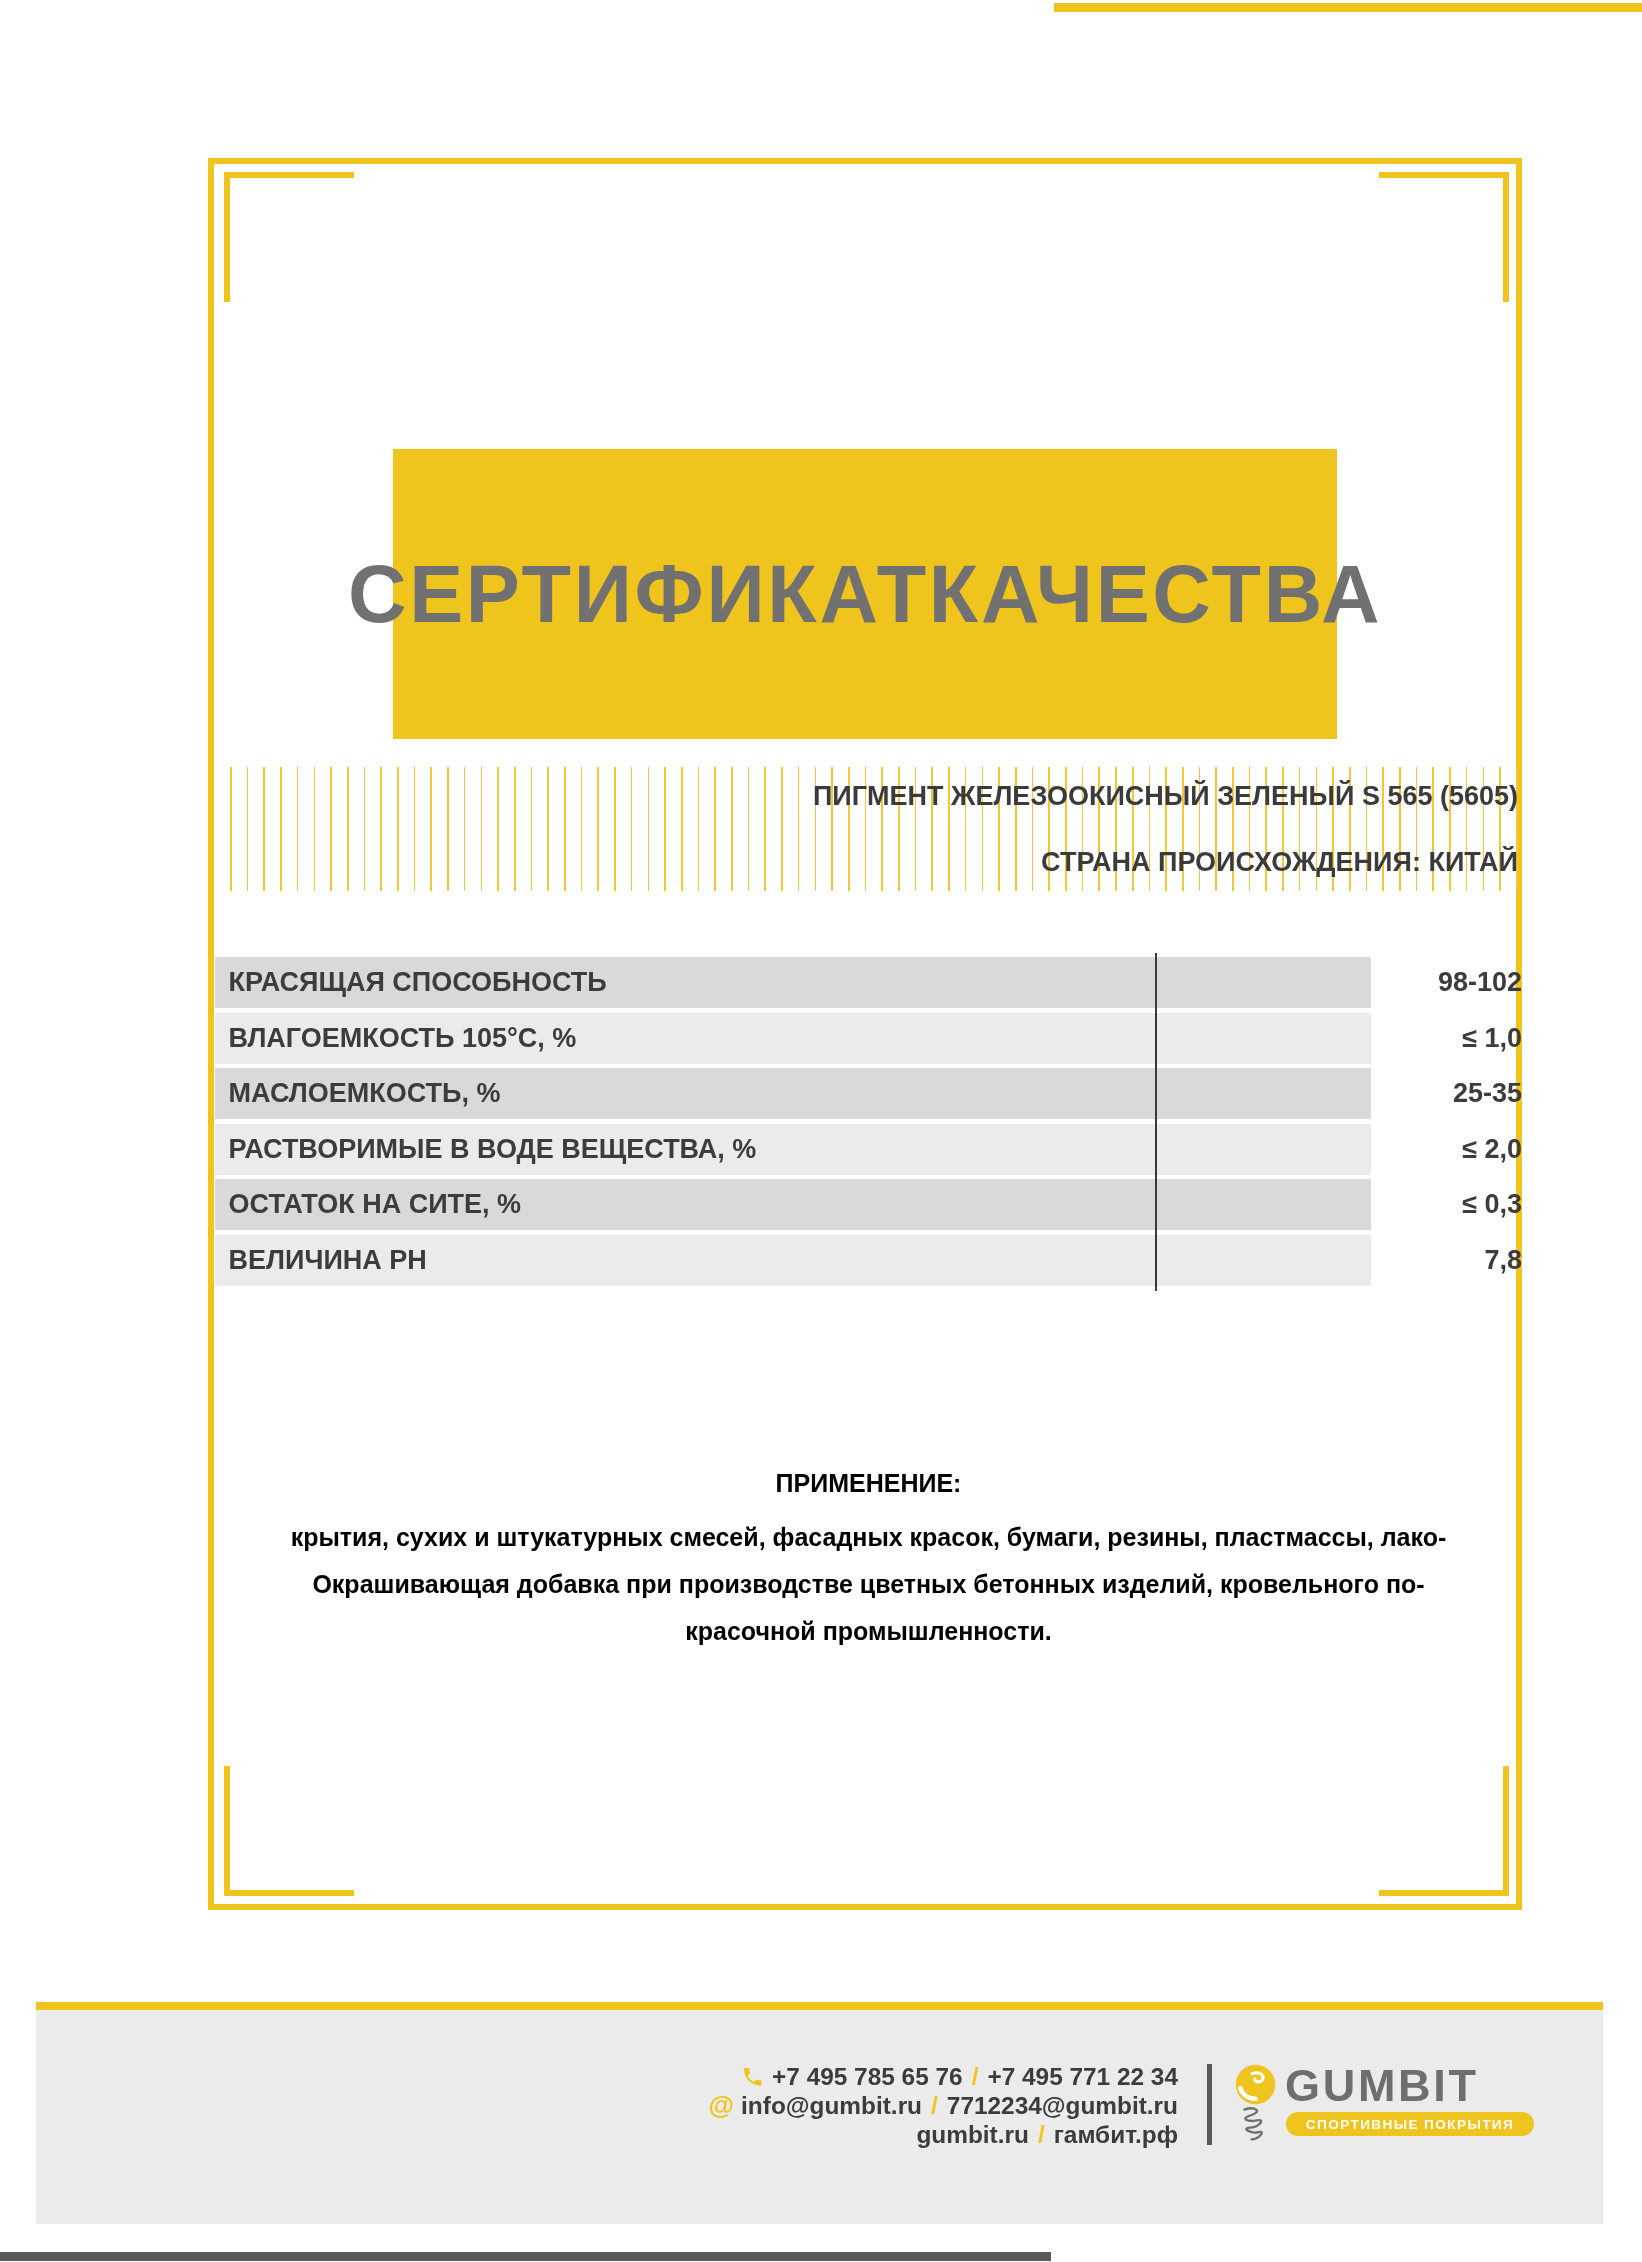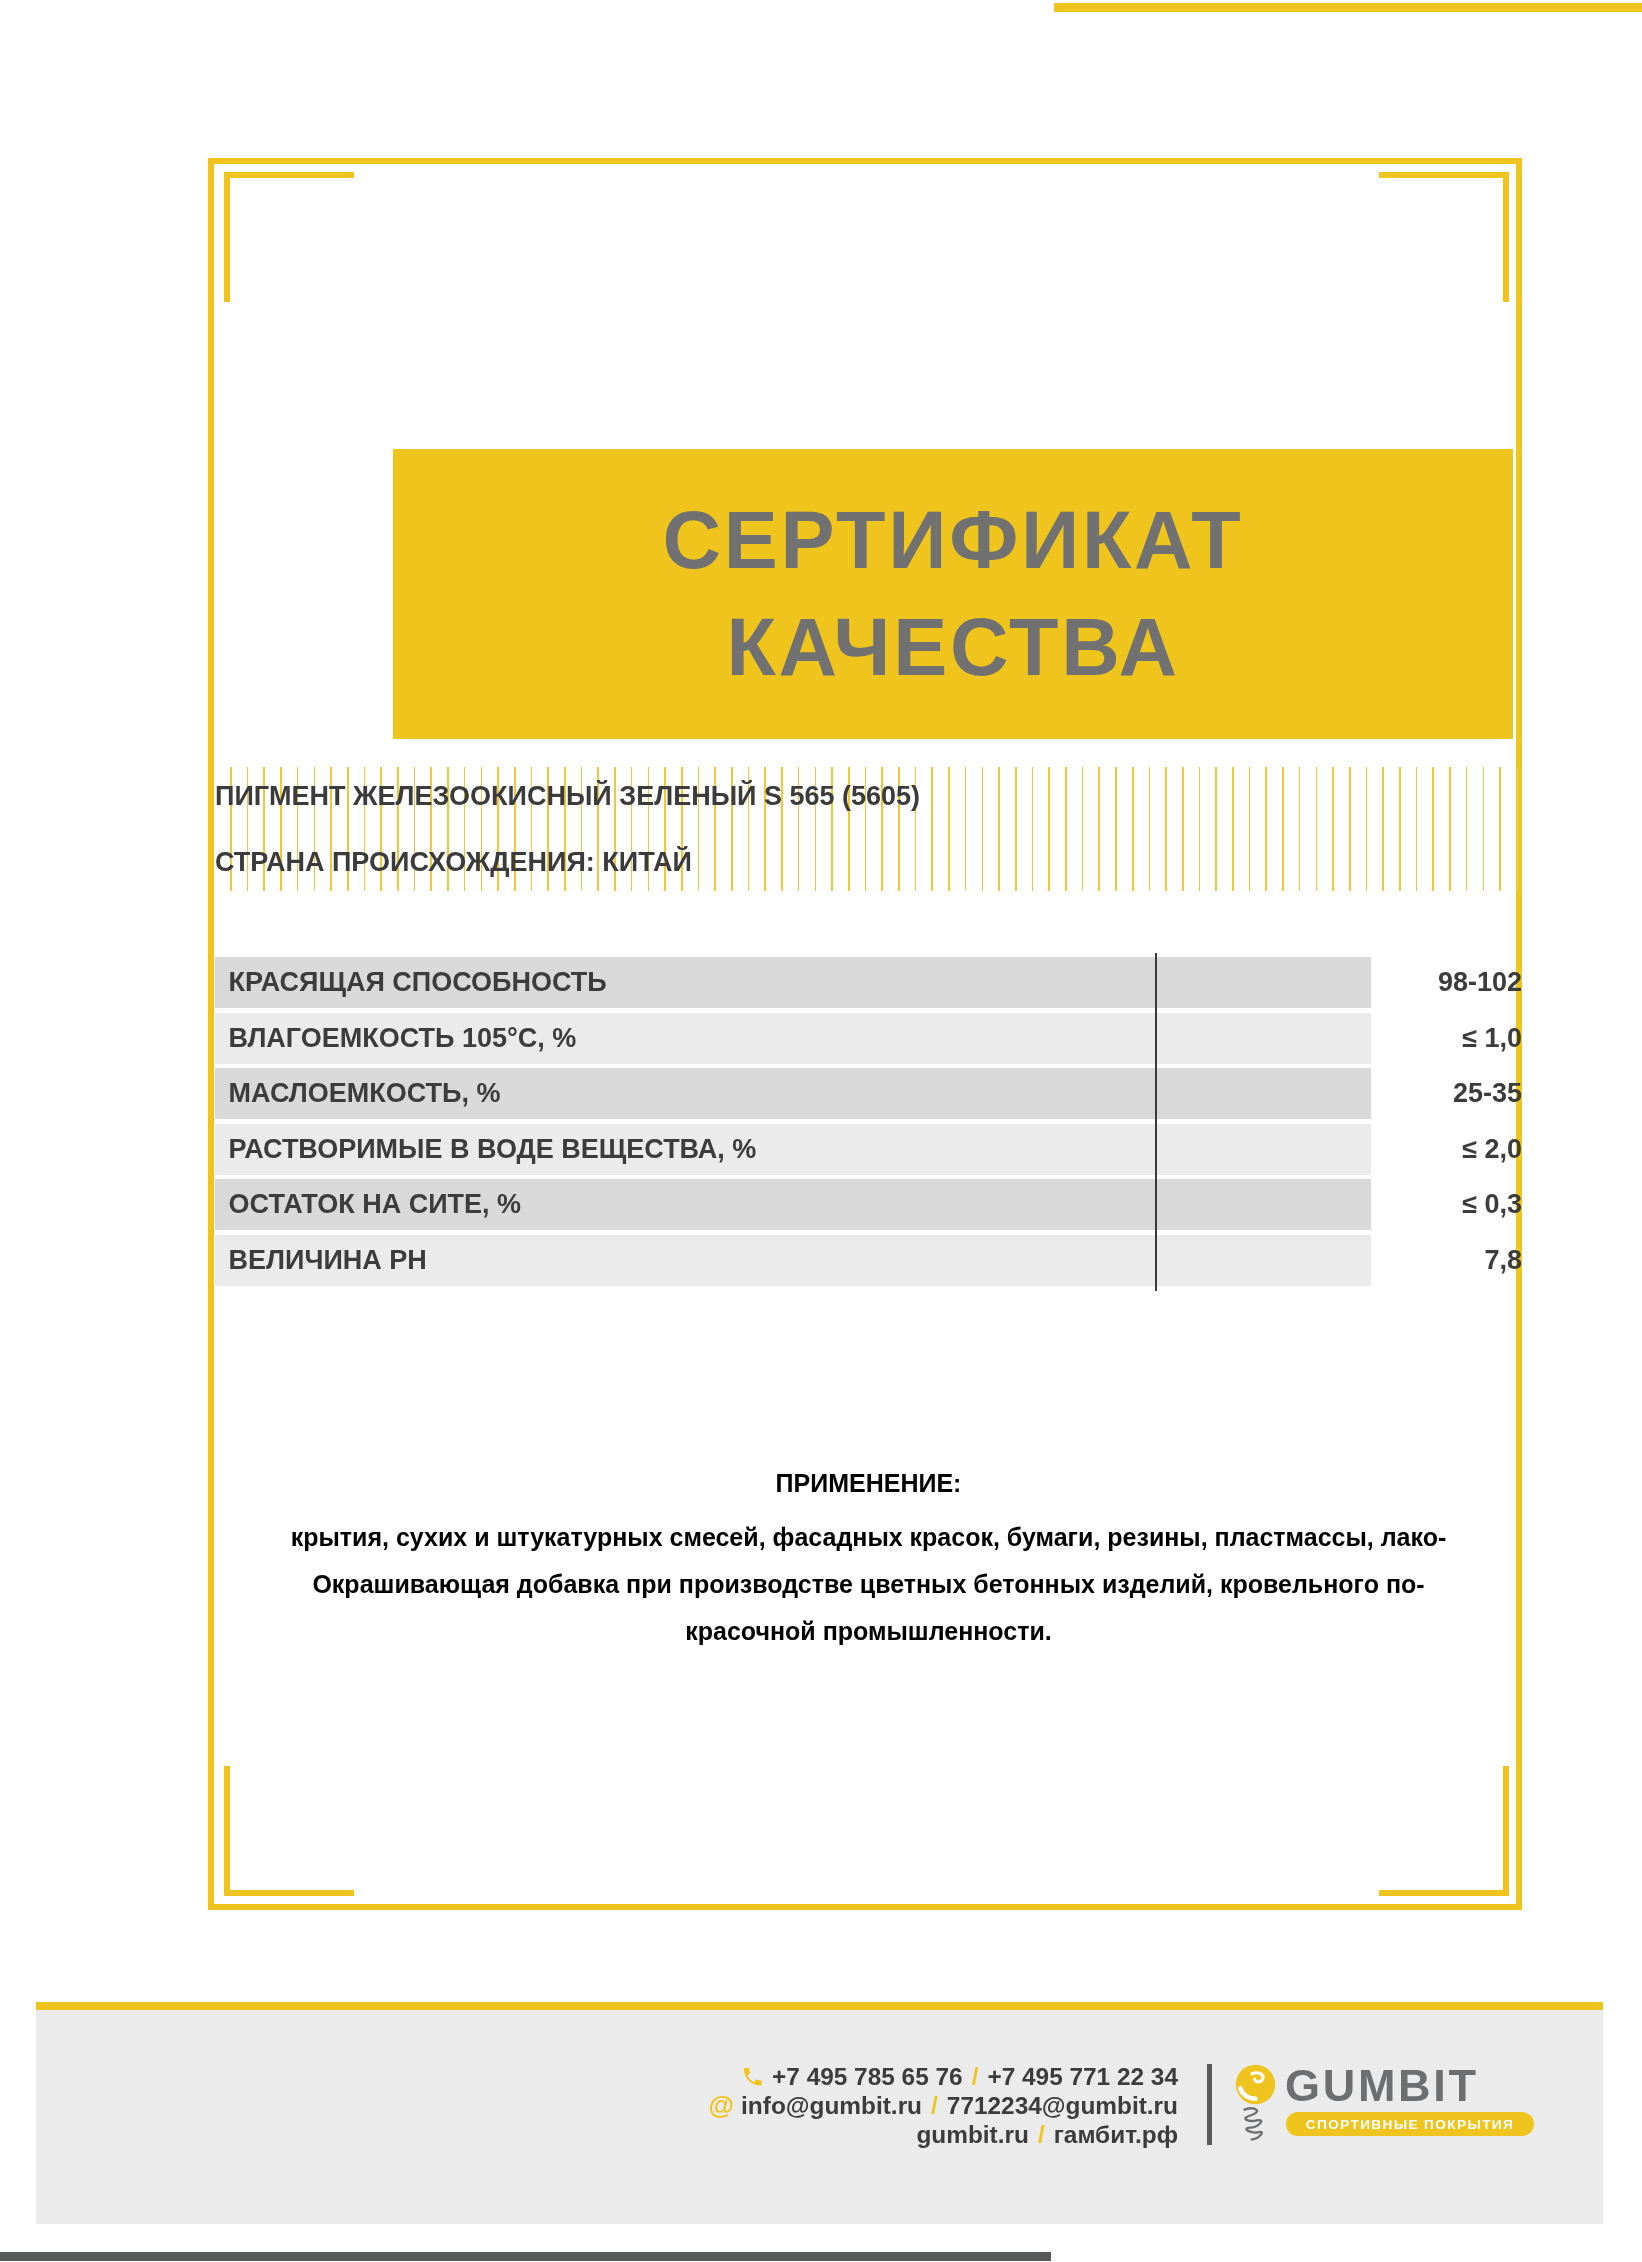--- a/index.html
+++ b/index.html
@@ -19,35 +19,35 @@
   
   .frame{left:208px;top:158px;width:1302px;height:1740px;border:6.3px solid #F0C41E;}
   .corner{width:124px;height:124px;}
   .corner.tl{left:224px;top:172px;border-top:6.3px solid #F0C41E;border-left:6.3px solid #F0C41E;}
   .corner.tr{left:1379px;top:172px;border-top:6.3px solid #F0C41E;border-right:6.3px solid #F0C41E;}
   .corner.bl{left:224px;top:1766px;border-bottom:6.3px solid #F0C41E;border-left:6.3px solid #F0C41E;}
   .corner.br{left:1379px;top:1766px;border-bottom:6.3px solid #F0C41E;border-right:6.3px solid #F0C41E;}
 
   
   .banner{
-    left:393px;top:449px;width:1120px;height:290px;background:#EFC41C;
-    display:flex;flex-direction:column;justify-content:center;align-items:center;
+    left:393px;top:449px;width:944px;height:290px;background:#EFC41C;
+    display:flex;flex-direction:row;justify-content:center;align-items:center;
   }
   .banner .t{
     font-size:81px;font-weight:bold;color:#717171;
     letter-spacing:2.7px;line-height:107px;text-align:center;white-space:nowrap;
   }
 
   
   .stripes{
     left:215px;top:767px;width:1303px;height:124px;
     background:repeating-linear-gradient(90deg,
       rgba(0,0,0,0) 0px, rgba(0,0,0,0) 15px,
       #F2C838 15px, #F2C838 16.7px);
-    display:flex;flex-direction:column;justify-content:center;align-items:flex-start;
+    display:flex;flex-direction:column;justify-content:center;align-items:flex-end;
   }
   .subtitle{
     font-size:27px;font-weight:bold;color:#3B3B3B;
     line-height:27px;text-align:center;white-space:nowrap;
   }
   .subtitle + .subtitle{margin-top:39px;}
 
   
   .spec{left:215px;top:957px;width:1156px;}
   .row{position:relative;height:51px;margin-bottom:4.5px;}

